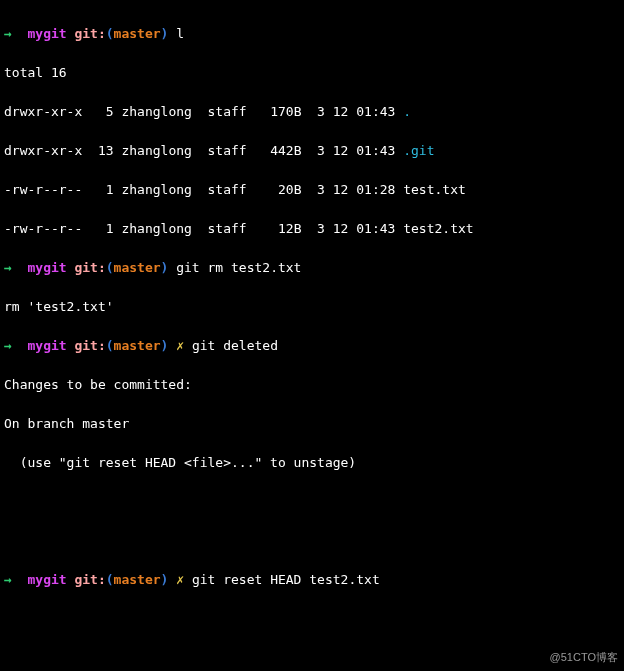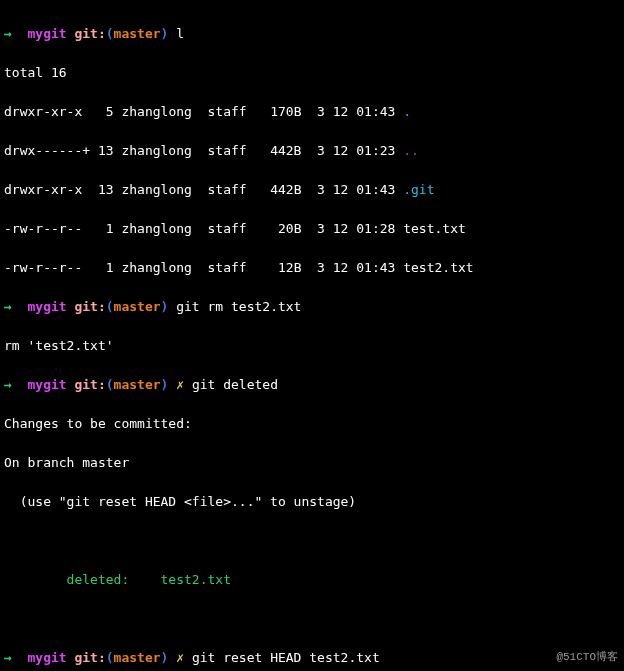--- a/index.html
+++ b/index.html
@@ -23,42 +23,40 @@
     .cross { color: #e6c84c; font-weight: bold; }
     .cyan { color: #2fbde0; }
     .magenta-dark { color: #a84a9a; }
     .green { color: #2ecc71; }
     .watermark {
       position: absolute;
       right: 6px;
       bottom: 6px;
       color: #999;
       font-size: 11px;
-      font-family: Liberation Mono, monospace;
+      font-family: Liberation Sans, sans-serif;
     }
   </style>
 </head>
 <body>
 
 <div class="term">
 <div><span class="arrow">→</span>  <span class="path">mygit</span> <span class="git">git:</span><span class="branch-paren">(</span><span class="branch">master</span><span class="branch-paren">)</span> <span>l</span></div>
 <div>total 16</div>
 <div><span>drwxr-xr-x</span>  <span> 5</span> <span>zhanglong</span>  <span>staff</span>  <span> 170B</span> <span> 3 12 01:43</span> <span class="cyan">.</span></div>
-<div><span>drwx------+</span> <span>13</span> <span>zhanglong</span>  <span>staff</span>  <span> 442B</span> <span> 3 12 01:23</span> <span class="magenta-dark">..</span></div>
 <div><span>drwxr-xr-x</span>  <span>13</span> <span>zhanglong</span>  <span>staff</span>  <span> 442B</span> <span> 3 12 01:43</span> <span class="cyan">.git</span></div>
 <div><span>-rw-r--r--</span>  <span> 1</span> <span>zhanglong</span>  <span>staff</span>  <span>  20B</span> <span> 3 12 01:28</span> <span>test.txt</span></div>
 <div><span>-rw-r--r--</span>  <span> 1</span> <span>zhanglong</span>  <span>staff</span>  <span>  12B</span> <span> 3 12 01:43</span> <span>test2.txt</span></div>
 <div><span class="arrow">→</span>  <span class="path">mygit</span> <span class="git">git:</span><span class="branch-paren">(</span><span class="branch">master</span><span class="branch-paren">)</span> <span>git rm test2.txt</span></div>
 <div>rm 'test2.txt'</div>
 <div><span class="arrow">→</span>  <span class="path">mygit</span> <span class="git">git:</span><span class="branch-paren">(</span><span class="branch">master</span><span class="branch-paren">)</span> <span class="cross">✗</span> <span>git deleted</span></div>
 <div>Changes to be committed:</div>
 <div>On branch master</div>
 <div>  (use "git reset HEAD &lt;file&gt;..." to unstage)</div>
 <div> </div>
-<div><span class="green">        deleted:    </span><span class="green">test2.txt</span></div>
 <div> </div>
 <div><span class="arrow">→</span>  <span class="path">mygit</span> <span class="git">git:</span><span class="branch-paren">(</span><span class="branch">master</span><span class="branch-paren">)</span> <span class="cross">✗</span> <span>git reset HEAD test2.txt</span></div>
 
 
 
 
 
 
 
 

